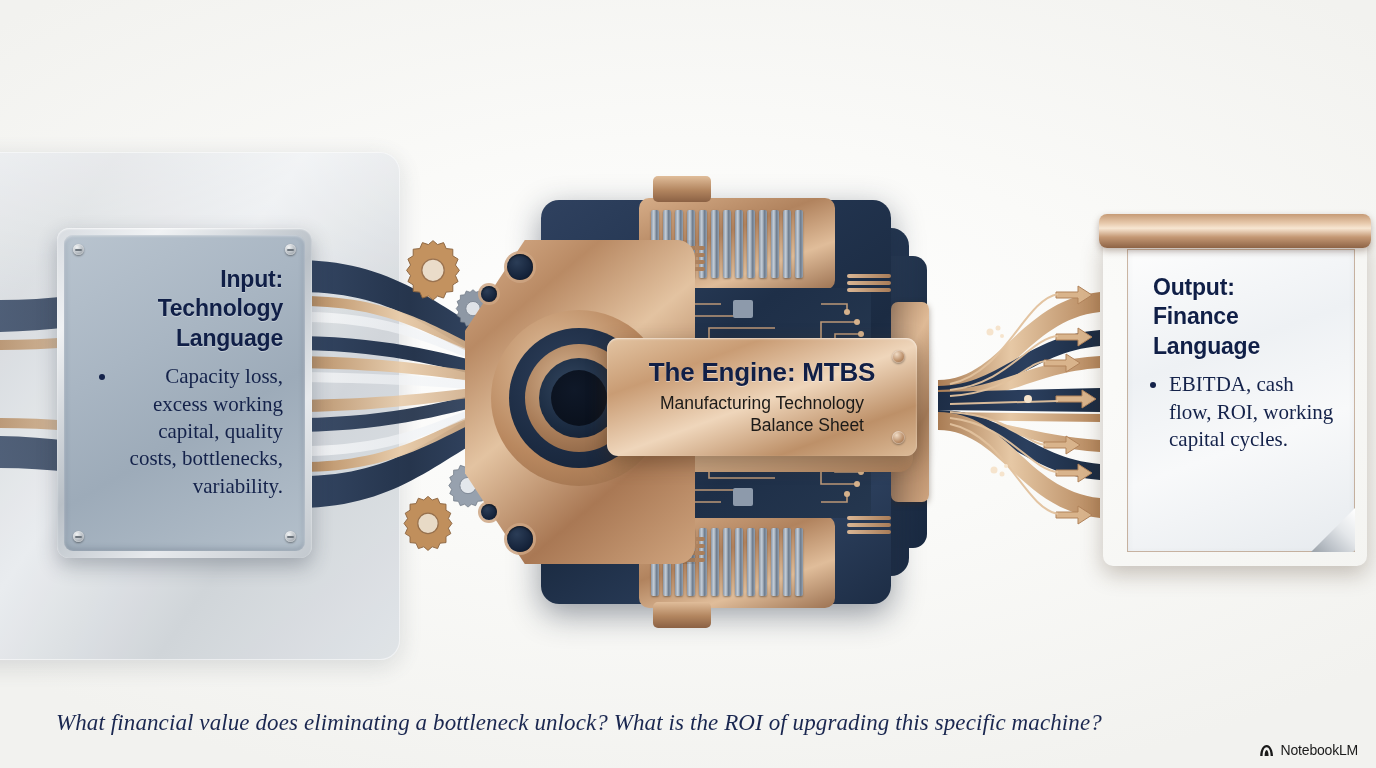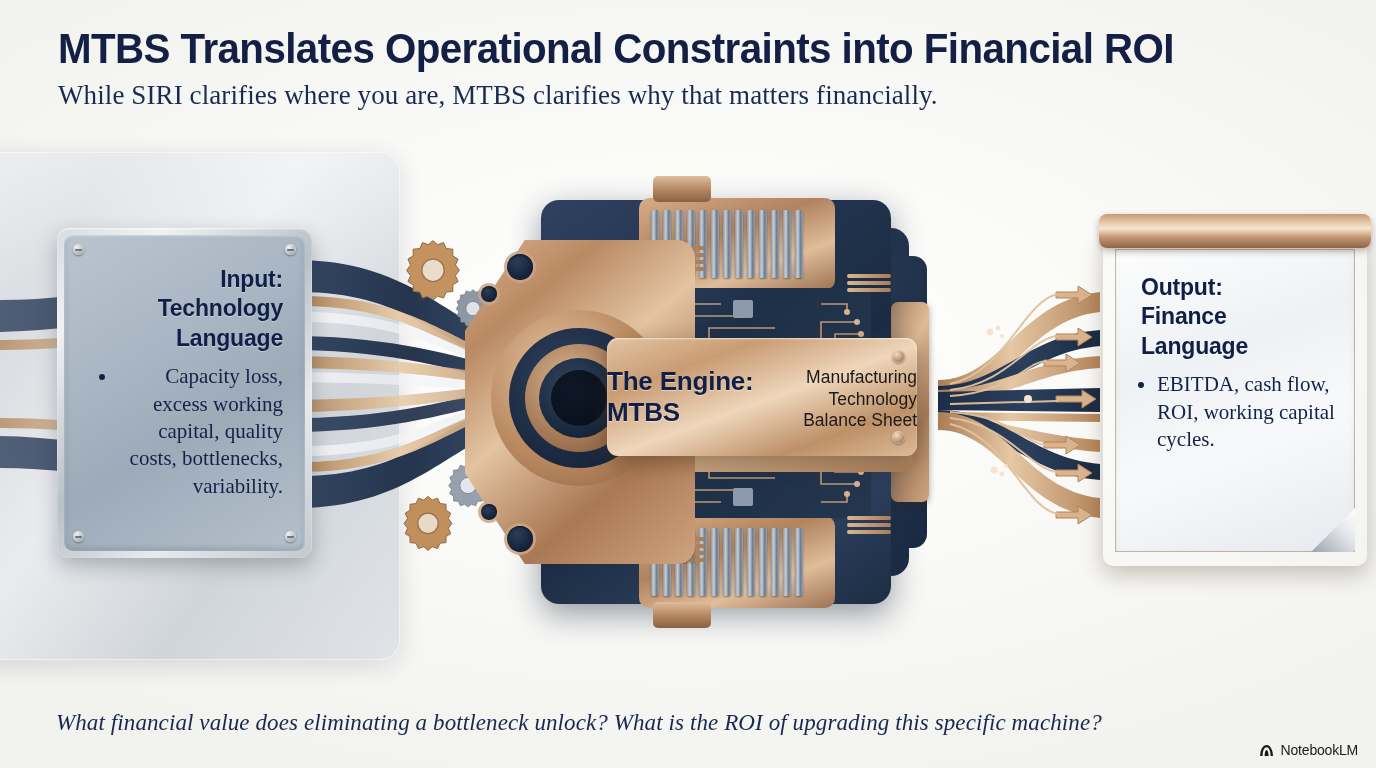--- a/index.html
+++ b/index.html
@@ -141,21 +141,21 @@
     border-radius:8px;
     background:linear-gradient(180deg,#c69b76 0%,#e8cbae 28%,#f7e6d2 42%,#c49874 68%,#8d6345 100%);
     box-shadow:0 3px 7px rgba(80,50,30,.35);
     z-index:3;
   }
   #doc-frame{
     position:absolute; left:0; top:22px; width:264px; height:330px;
     border-radius:10px;
     background:linear-gradient(135deg,#a9apparent 0%,#b07e59 0%,#d7ab86 20%,#b3815c 50%,#d9b08c 78%,#9c6f4e 100%);
     box-shadow:0 8px 22px rgba(70,45,25,.28);
-    padding:13px 12px 14px 12px;
+    padding:13px 12px 14px 24px;
   }
   #doc-paper{
     position:relative;
     width:100%; height:100%;
     background:linear-gradient(160deg,#fdfdfd 0%,#eef1f4 35%,#f8f9fa 62%,#e6eaee 100%);
     box-shadow:inset 0 0 0 1px rgba(170,130,95,.55), inset 0 2px 6px rgba(70,80,95,.10);
     padding:24px 16px 16px 26px;
     overflow:hidden;
   }
   
@@ -282,21 +282,21 @@
   #cap-top{ top:-6px; }
   #cap-bot{ bottom:-6px; }
 
   
   #nameplate{
     position:absolute; left:607px; top:338px;
     width:310px; height:118px;
     border-radius:11px;
     background:linear-gradient(160deg,#e3c4a2 0%,#c99c74 25%,#efd6bb 52%,#bd9068 78%,#dcbb98 100%);
     box-shadow:0 7px 20px rgba(70,45,25,.42), inset 0 1px 2px rgba(255,255,255,.6);
-    display:flex; flex-direction:row; align-items:center; justify-content:center;
+    display:flex; flex-direction:column; align-items:center; justify-content:center;
     z-index:8;
   }
   #np-title{
     font-family:"Liberation Sans", sans-serif;
     font-weight:bold;
     font-size:26px;
     color:#111f46;
     letter-spacing:-0.2px;
     text-shadow:0 1px 0 rgba(255,255,255,.45);
   }
@@ -332,24 +332,20 @@
   #left-plate{ z-index:6; }
   #engine{ z-index:5; }
   #right-doc{ z-index:6; }
   #header, #footer-caption, #watermark{ z-index:12; }
 </style>
 </head>
 <body>
 
 <div id="stage">
 
-  <div id="header">
-    <div id="title">MTBS Translates Operational Constraints into Financial ROI</div>
-    <div id="subtitle">While SIRI clarifies where you are, MTBS clarifies why that matters financially.</div>
-  </div>
 
   <div id="left-slab"></div>
 
   <svg id="streams-in" viewBox="0 0 1376 768">
     <defs>
       <linearGradient id="gNavy" x1="0" y1="0" x2="1" y2="0">
         <stop offset="0%" stop-color="#2c3f5d"></stop>
         <stop offset="45%" stop-color="#1b2b44"></stop>
         <stop offset="100%" stop-color="#32486a"></stop>
       </linearGradient>

